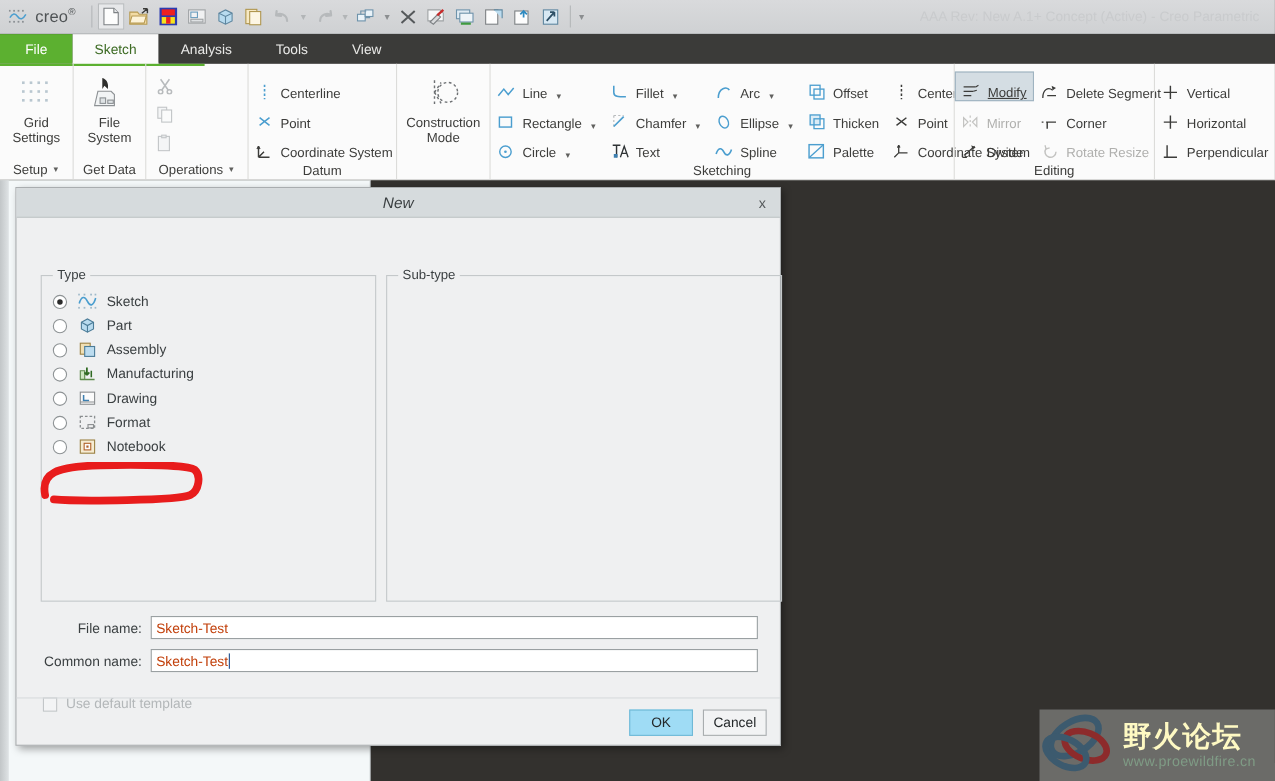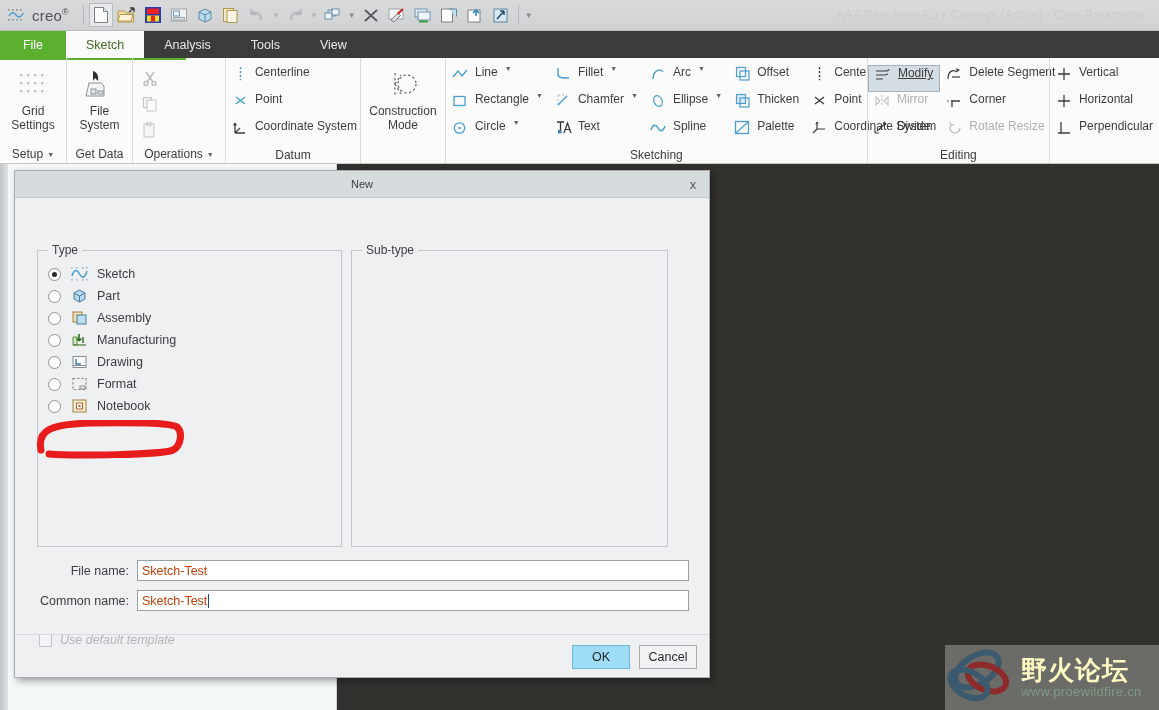--- a/index.html
+++ b/index.html
@@ -75,21 +75,21 @@
 
   .bigbtn {
     width: 66px; display: flex; flex-direction: column; align-items: center;
     padding-top: 4px;
   }
   .bigbtn .ico { height: 38px; display: flex; align-items: center; justify-content: center; }
   .bigbtn .lbl { font-size: 12px; color: #3d3d3b; text-align: center; line-height: 14px; }
 
   .vstack { display: flex; flex-direction: column; padding-top: 3px; }
   .sbtn {
-    height: 27px; display: flex; align-items: flex-start; gap: 6px;
+    height: 27px; display: flex; align-items: flex-end; gap: 6px;
     padding: 0 6px; font-size: 12px; color: #3d3d3b; white-space: nowrap;
   }
   .sbtn.dis { color: #b0b0ae; }
   .sbtn.on { background: #d4dde3; border: 1px solid #9fb3c0; text-decoration: underline; }
   .sbtn .ico { width: 17px; height: 17px; display: flex; align-items: center; justify-content: center; flex: none; }
   .sbtn .dd { font-size: 7px; color: #60605e; margin-left: 1px; }
 
   .iconcol { display: flex; flex-direction: column; padding: 3px 2px 0 4px; }
   .icell { width: 26px; height: 26px; display: flex; align-items: center; justify-content: center; }
 
@@ -119,35 +119,35 @@
   
   .dialog {
     position: absolute; left: 14px; top: 170px; width: 696px; height: 508px;
     background: #eff0f1; border: 1px solid #a9adaf;
     box-shadow: 3px 3px 7px rgba(0,0,0,.35);
   }
   .dlg-title {
     height: 27px; background: #d6dbdd; border-bottom: 1px solid #c1c6c8;
     display: flex; align-items: center; justify-content: center; position: relative;
   }
-  .dlg-title .t { font-size: 11px; color: #3a3f41; }
+  .dlg-title .t { font-size: 14px; color: #3a3f41; font-style: italic; }
   .dlg-close {
     position: absolute; right: 6px; top: 4px; width: 20px; height: 19px;
     display: flex; align-items: center; justify-content: center;
     font-size: 13px; color: #55595b;
   }
   .dlg-body { position: relative; height: 480px; }
 
   .gbox { position: absolute; border: 1px solid #c4c8ca; }
   .gbox > .legend {
     position: absolute; top: -8px; left: 10px; background: #eff0f1;
     padding: 0 4px; font-size: 12px; color: #3a3f41;
   }
   #typebox { left: 22px; top: 52px; width: 305px; height: 297px; }
-  #subtypebox { left: 336px; top: 52px; width: 317px; height: 297px; }
+  #subtypebox { left: 336px; top: 52px; width: 360px; height: 297px; }
 
   .radiolist { position: absolute; left: 10px; top: 12px; }
   .ritem { height: 22px; display: flex; align-items: center; }
   .radio {
     width: 13px; height: 13px; border-radius: 50%; border: 1px solid #8e9395;
     background: #fff; margin-right: 10px; position: relative; flex: none;
   }
   .radio.sel::after {
     content: ""; position: absolute; left: 3px; top: 3px; width: 5px; height: 5px;
     border-radius: 50%; background: #2b2b2b;
@@ -168,21 +168,21 @@
                   padding-right: 8px; }
   .finput {
     flex: 1; height: 21px; background: #fff; border: 1px solid #9aa0a2;
     display: flex; align-items: center; padding: 0 4px; font-size: 12.5px; color: #c2410c;
     position: relative;
   }
   .caret-bar {
     display: inline-block; width: 1px; height: 14px; background: #1a4b8c;
     margin-left: 1px;
   }
-  .chkrow { position: absolute; left: 24px; top: 435px; display: flex; align-items: center; font-style: italic; }
+  .chkrow { position: absolute; left: 24px; top: 435px; display: flex; align-items: center; }
   .chkbox {
     width: 13px; height: 13px; border: 1px solid #c2c6c8; background: #f3f4f5;
     margin-right: 8px;
   }
   .chkrow .cl { font-size: 12.5px; color: #b3b7b9; }
 
   .dlg-footer {
     position: absolute; left: 0; right: 0; bottom: 0; height: 44px;
     border-top: 1px solid #d7dbdd;
     display: flex; align-items: center; justify-content: flex-end;

